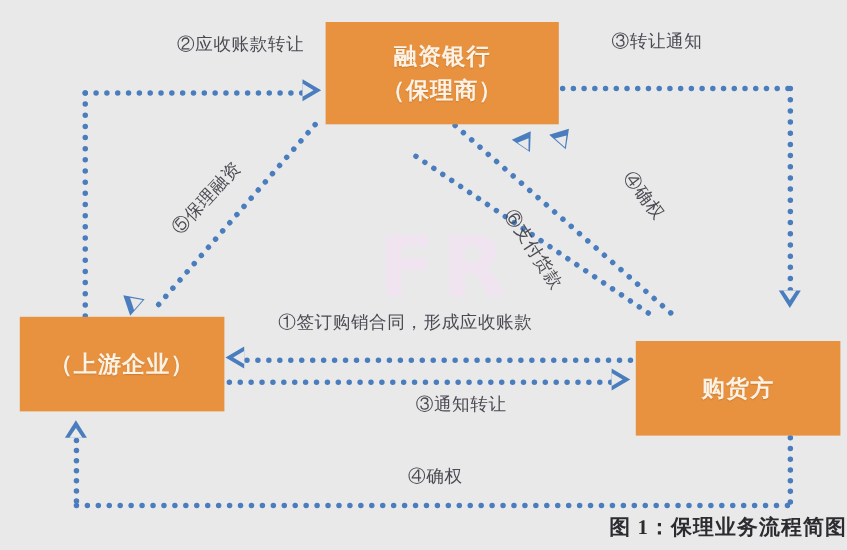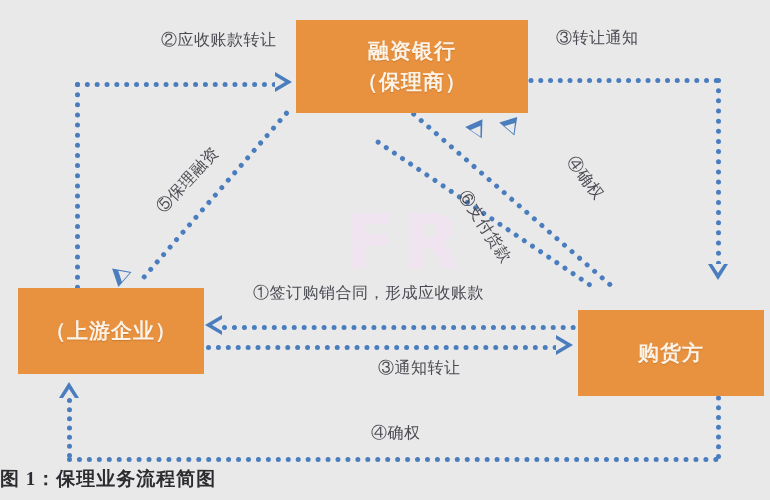--- a/index.html
+++ b/index.html
@@ -40,21 +40,21 @@
     display: flex;
     flex-direction: column;
     align-items: center;
     justify-content: center;
     font-size: 21px;
     font-weight: bold;
     line-height: 1.45;
     letter-spacing: 1px;
     text-shadow: 0 1px 1px rgba(150,90,20,.35);
   }
-  #node-bank   { left: 296px; top: 20px;  width: 232px; height: 93px; }
+  #node-bank   { left: 296px; top: 20px;  width: 212px; height: 93px; }
   #node-supplier { left: 18px;  top: 288px; width: 186px; height: 86px; }
   #node-buyer  { left: 578px; top: 288px; width: 186px; height: 86px; margin-top: 22px; }
 
   
   .dot-h, .dot-v {
     position: absolute;
   }
   .dot-h {
     height: 0;
     border-top: 5px dotted #4a7dbe;
@@ -100,21 +100,21 @@
     letter-spacing: .5px;
   }
   .lbl-rot {
     transform-origin: 0 50%;
   }
   #caption {
     position: absolute;
     left: 0;
     top: 466px;
     width: 770px;
-    text-align: left;
+    text-align: right;
     font-size: 19px;
     font-weight: bold;
     color: #2b2b30;
     letter-spacing: 1px;
   }
 </style>
 </head>
 <body>
 
 <div id="stage">

